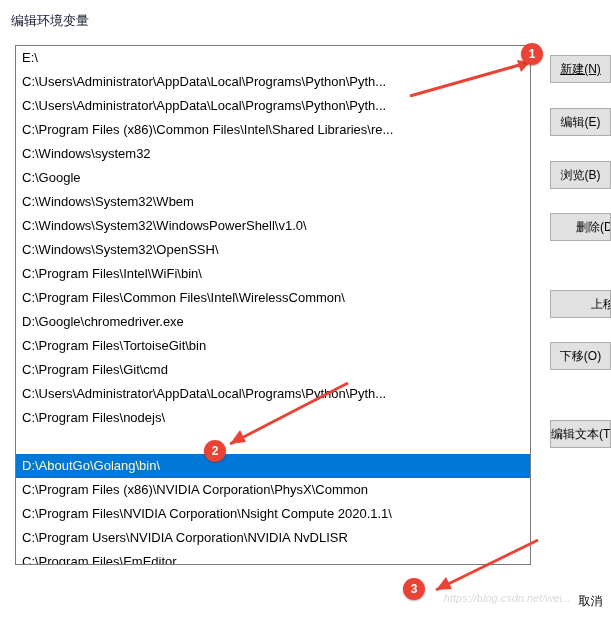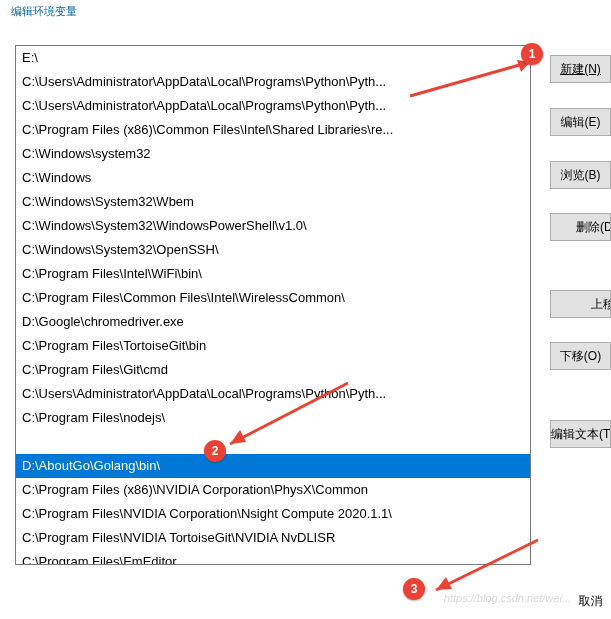--- a/index.html
+++ b/index.html
@@ -3,22 +3,22 @@
   <meta charset="utf-8">
   <style>
     * { margin: 0; padding: 0; box-sizing: border-box; }
     body {
       width: 611px; height: 619px;
       font-family: "Microsoft YaHei", "Segoe UI", sans-serif;
       font-size: 13px; background: #fff;
       position: relative; overflow: hidden;
     }
     .title {
-      position: absolute; left: 11px; top: 4px;
-      font-size: 11px; color: #0369a1;
+      position: absolute; left: 11px; top: 12px;
+      font-size: 13px; color: #0f172a;
     }
     .listbox {
       position: absolute; left: 15px; top: 45px;
       width: 516px; height: 520px;
       border: 1px solid #7a7a7a; background: #fff;
       overflow-y: scroll;
     }
     .listbox::-webkit-scrollbar { width: 17px; }
     .listbox::-webkit-scrollbar-track { background: #f0f0f0; }
     .listbox::-webkit-scrollbar-thumb { background: #cdcdcd; border: 1px solid #c0c0c0; }
@@ -68,36 +68,36 @@
 <body>
 
 <div class="title">编辑环境变量</div>
 
 <div class="listbox" id="listbox">
     <div class="row">E:\</div>
     <div class="row">C:\Users\Administrator\AppData\Local\Programs\Python\Pyth...</div>
     <div class="row">C:\Users\Administrator\AppData\Local\Programs\Python\Pyth...</div>
     <div class="row">C:\Program Files (x86)\Common Files\Intel\Shared Libraries\re...</div>
     <div class="row">C:\Windows\system32</div>
-    <div class="row">C:\Windows</div>
+    <div class="row">C:\Google</div>
     <div class="row">C:\Windows\System32\Wbem</div>
     <div class="row">C:\Windows\System32\WindowsPowerShell\v1.0\</div>
     <div class="row">C:\Windows\System32\OpenSSH\</div>
     <div class="row">C:\Program Files\Intel\WiFi\bin\</div>
     <div class="row">C:\Program Files\Common Files\Intel\WirelessCommon\</div>
     <div class="row">D:\Google\chromedriver.exe</div>
     <div class="row">C:\Program Files\TortoiseGit\bin</div>
     <div class="row">C:\Program Files\Git\cmd</div>
     <div class="row">C:\Users\Administrator\AppData\Local\Programs\Python\Pyth...</div>
     <div class="row">C:\Program Files\nodejs\</div>
     <div class="row"></div>
     <div class="row sel">D:\AboutGo\Golang\bin\</div>
     <div class="row">C:\Program Files (x86)\NVIDIA Corporation\PhysX\Common</div>
     <div class="row">C:\Program Files\NVIDIA Corporation\Nsight Compute 2020.1.1\</div>
-    <div class="row">C:\Program Files\NVIDIA TortoiseGit\NVIDIA NvDLISR</div>
+    <div class="row">C:\Program Users\NVIDIA Corporation\NVIDIA NvDLISR</div>
     <div class="row">C:\Program Files\EmEditor</div>
   </div>
 
 <div class="btn bnew">新建(N)</div>
 <div class="btn bedit">编辑(E)</div>
 <div class="btn bbrowse">浏览(B)</div>
 <div class="btn bdel">删除(D)</div>
 <div class="btn bup">上移(U)</div>
 <div class="btn bdown">下移(O)</div>
 <div class="btn btext">编辑文本(T)</div>

